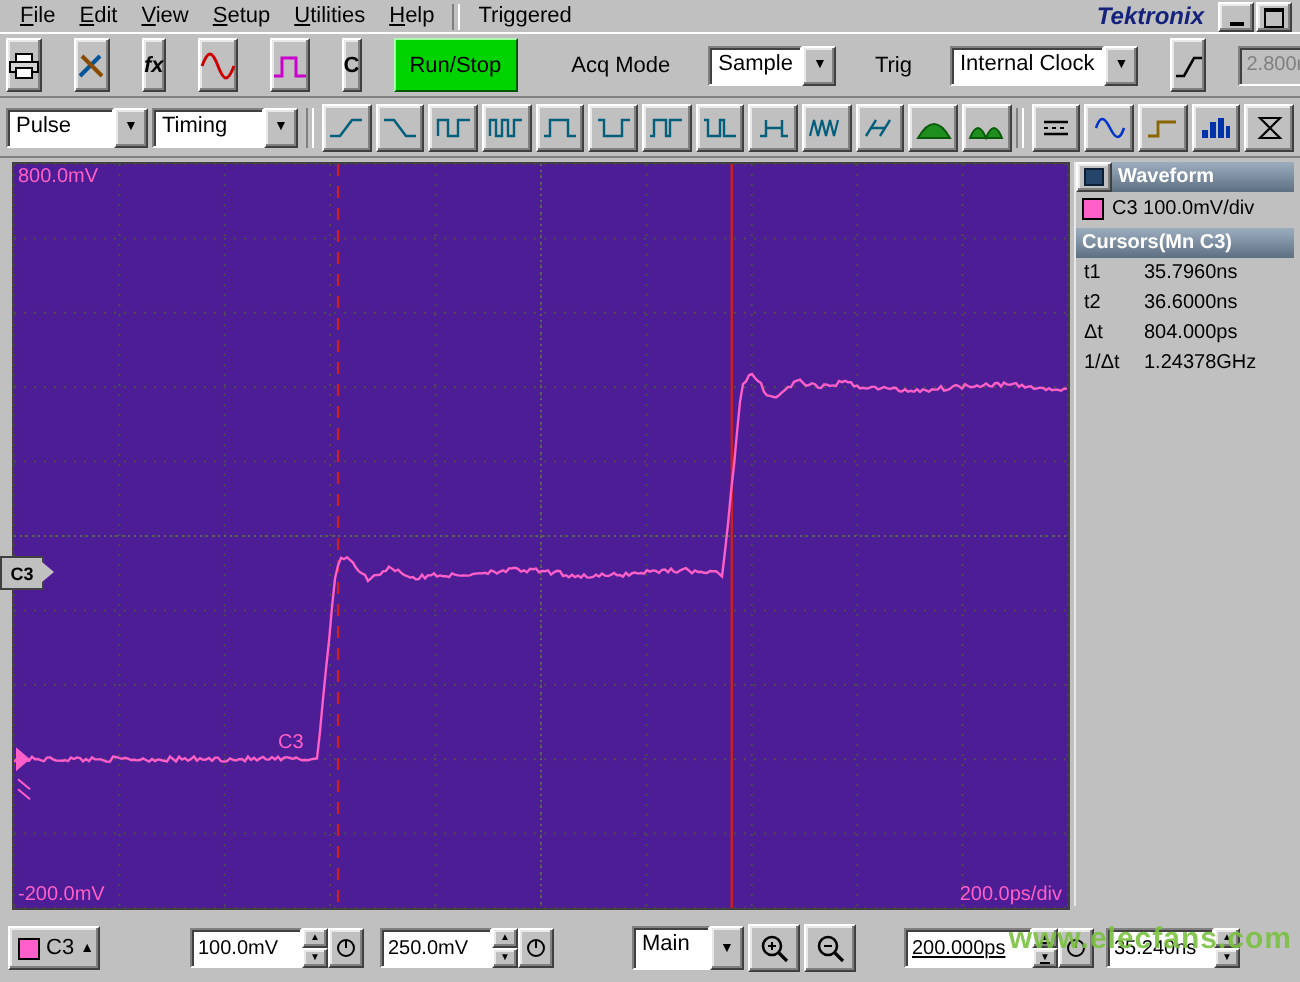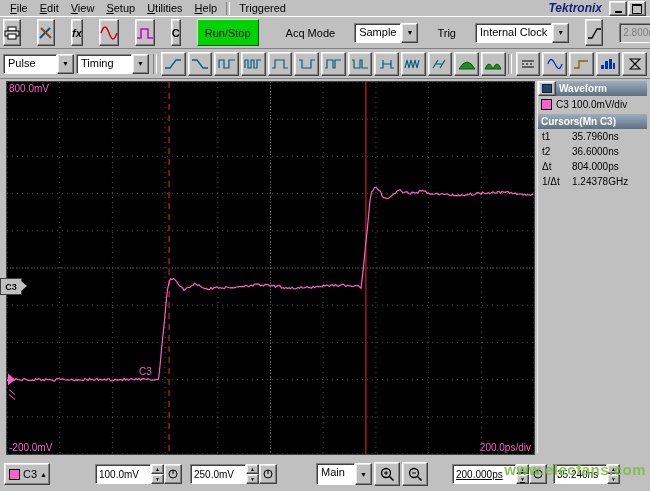--- a/index.html
+++ b/index.html
@@ -43,21 +43,21 @@
   .dd-arrow{width:15px;display:flex;align-items:center;justify-content:center;font-size:7px;}
   .spingrp{display:flex;height:20px;align-items:stretch;}
   .spin-val{padding:2px 3px;white-space:nowrap;overflow:hidden;font-size:10px;display:flex;align-items:center;}
   .spincol{display:flex;flex-direction:column;width:13px;}
   .spincol .sbtn{flex:1;display:flex;align-items:center;justify-content:center;font-size:5px;line-height:5px;}
   .knobbtn{width:16px;display:flex;align-items:center;justify-content:center;}
   .gray-glyph{color:#808080;}
 
   
   .display-area{position:absolute;left:0;top:79px;width:650px;height:378px;background:#c0c0c0;}
-  .graticule{position:absolute;left:6px;top:2px;width:527px;height:372px;background:#000000;border:1px solid #404040;text-align:center;}
+  .graticule{position:absolute;left:6px;top:2px;width:527px;height:372px;background:#4c1d95;border:1px solid #404040;text-align:center;}
   .pink-label{position:absolute;color:#ff5fc8;font-size:10px;white-space:nowrap;}
   .chan-marker{position:absolute;left:0;top:199px;width:20px;height:15px;background:#c0c0c0;
                border:1px solid #404040;display:flex;align-items:center;justify-content:center;
                font-size:9px;font-weight:bold;z-index:5;}
   .chan-marker::after{content:"";position:absolute;left:20px;top:2px;border-left:6px solid #c0c0c0;
                border-top:5px solid transparent;border-bottom:5px solid transparent;}
 
   
   .sidebar{position:absolute;left:537px;top:2px;width:109px;height:372px;background:#c0c0c0;
            border-left:1px solid #e8e8e8;font-size:10px;}

